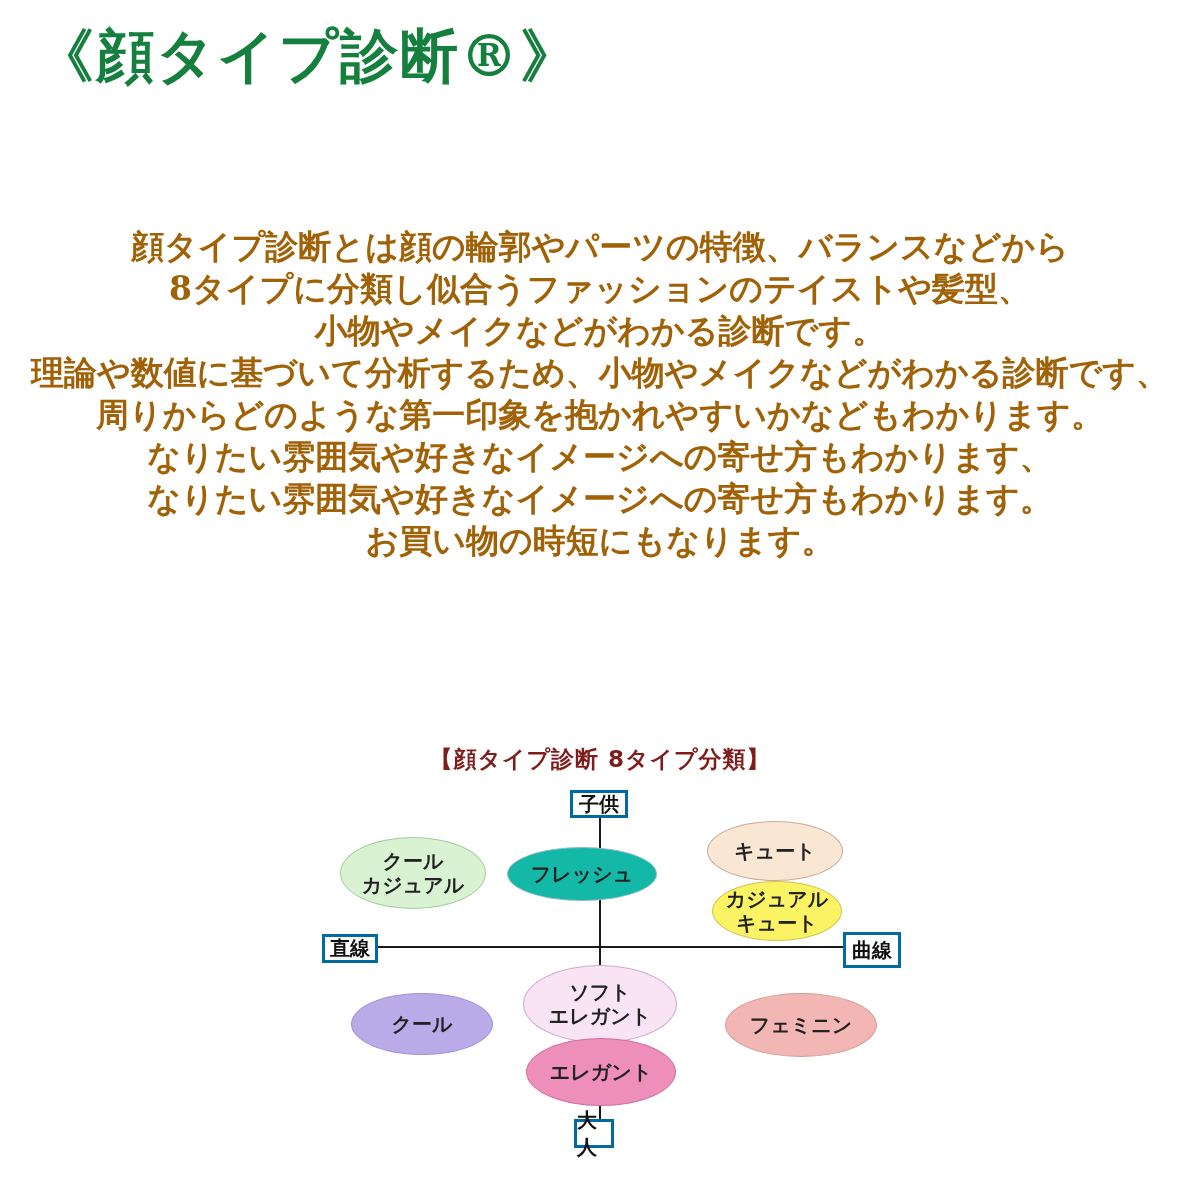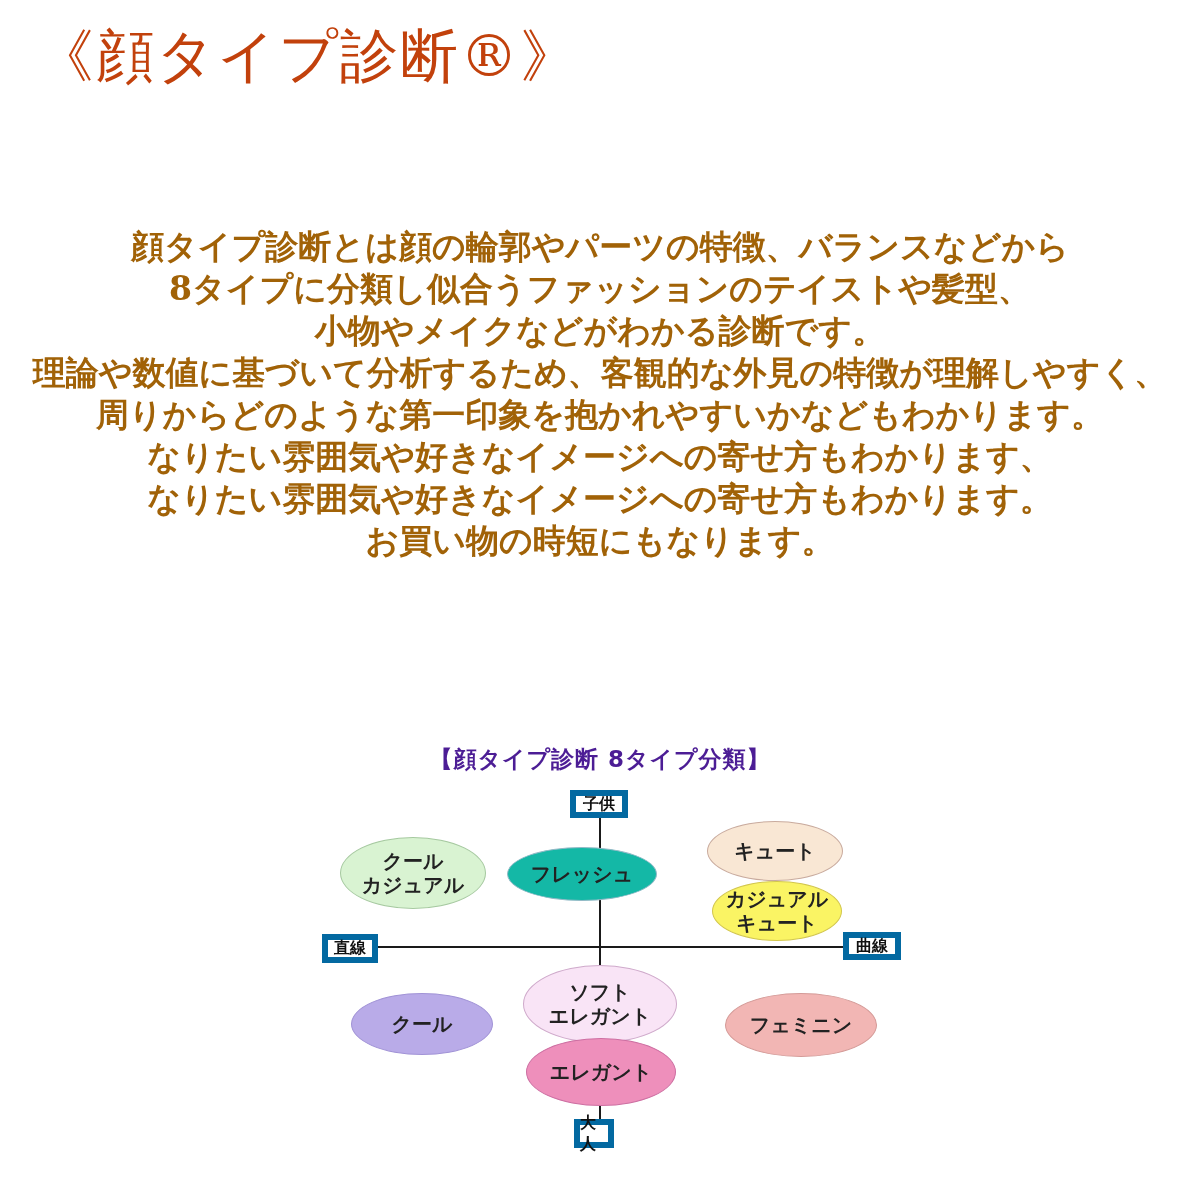--- a/index.html
+++ b/index.html
@@ -3,70 +3,70 @@
 <meta charset="utf-8">
 <style>
   html,body{margin:0;padding:0;background:#ffffff;}
   .page{
     position:relative;width:1200px;height:1200px;background:#ffffff;overflow:hidden;
     font-family:"DejaVu Sans","Liberation Sans",sans-serif;
   }
   .main-title{
     position:absolute;left:36px;top:18px;margin:0;
     font-family:"DejaVu Serif","Liberation Serif",serif;
-    font-weight:normal;font-size:58px;color:#c2410c;letter-spacing:2px;white-space:nowrap;
+    font-weight:bold;font-size:58px;color:#15803d;letter-spacing:2px;white-space:nowrap;
   }
   .intro{
     position:absolute;left:0;top:226px;width:1200px;text-align:center;
     font-family:"DejaVu Serif","Liberation Serif",serif;
     font-weight:bold;font-size:33px;line-height:42px;color:#a16207;
   }
   .diagram-title{
     position:absolute;left:0;top:744px;width:1200px;text-align:center;
-    font-weight:bold;font-size:23px;color:#4c1d95;letter-spacing:1px;
+    font-weight:bold;font-size:23px;color:#7f1d1d;letter-spacing:1px;
   }
   .axis-line{position:absolute;background:#1a1a1a;z-index:1;}
   .axis-box{
-    position:absolute;background:#ffffff;border:6px solid #0369a1;
+    position:absolute;background:#ffffff;border:3px solid #0369a1;
     display:flex;align-items:center;justify-content:center;
-    font-weight:bold;font-size:16px;color:#111111;z-index:3;box-sizing:border-box;
+    font-weight:bold;font-size:20px;color:#111111;z-index:3;box-sizing:border-box;
   }
   .ellipse{
     position:absolute;border-radius:50%;border:1.5px solid;
     display:flex;flex-direction:column;align-items:center;justify-content:center;
     text-align:center;font-weight:bold;font-size:20px;line-height:24px;color:#222222;
     z-index:2;box-sizing:border-box;
   }
 </style>
 </head>
 <body>
 
 <div class="page">
   <h1 class="main-title">《顔タイプ診断®》</h1>
 
   <div class="intro">
       <div>顔タイプ診断とは顔の輪郭やパーツの特徴、バランスなどから</div>
       <div>8タイプに分類し似合うファッションのテイストや髪型、</div>
       <div>小物やメイクなどがわかる診断です。</div>
-      <div>理論や数値に基づいて分析するため、客観的な外見の特徴が理解しやすく、</div>
+      <div>理論や数値に基づいて分析するため、小物やメイクなどがわかる診断です、</div>
       <div>周りからどのような第一印象を抱かれやすいかなどもわかります。</div>
       <div>なりたい雰囲気や好きなイメージへの寄せ方もわかります、</div>
       <div>なりたい雰囲気や好きなイメージへの寄せ方もわかります。</div>
       <div>お買い物の時短にもなります。</div>
     </div>
 
   <div>
     <div class="diagram-title">【顔タイプ診断 8タイプ分類】</div>
     <div class="axis-line" style="left: 599px; top: 818px; width: 2px; height: 302px;"></div>
     <div class="axis-line" style="left: 377px; top: 946px; height: 2px; width: 466px;"></div>
     <div>
         <div class="axis-box" style="left: 570px; top: 790px; width: 58px; height: 28px;">子供</div>
         <div class="axis-box" style="left: 574px; top: 1119px; width: 40px; height: 29px;">大人</div>
         <div class="axis-box" style="left: 322px; top: 934px; width: 56px; height: 29px;">直線</div>
-        <div class="axis-box" style="left: 843px; top: 932px; width: 58px; height: 28px;">曲線</div>
+        <div class="axis-box" style="left: 843px; top: 932px; width: 58px; height: 36px;">曲線</div>
       </div>
     <div>
         <div class="ellipse" style="left: 340px; top: 837px; width: 146px; height: 72px; background: rgb(217, 243, 210); border-color: rgb(166, 201, 160);">
           <div>クール</div>
           <div>カジュアル</div>
         </div>
         <div class="ellipse" style="left: 507px; top: 847px; width: 150px; height: 54px; background: #14b8a6; border-color: rgb(147, 185, 198);">
           <div>フレッシュ</div>
         </div>
         <div class="ellipse" style="left: 707px; top: 821px; width: 136px; height: 60px; background: rgb(249, 231, 212); border-color: rgb(201, 171, 158);">

